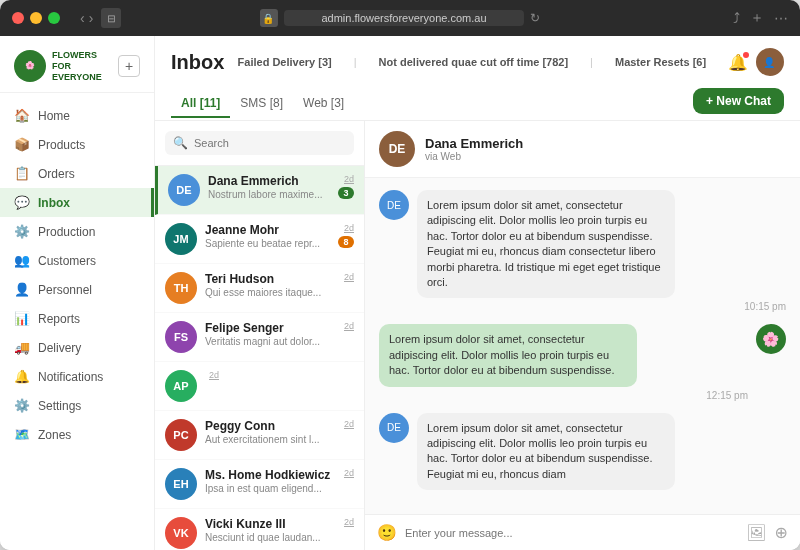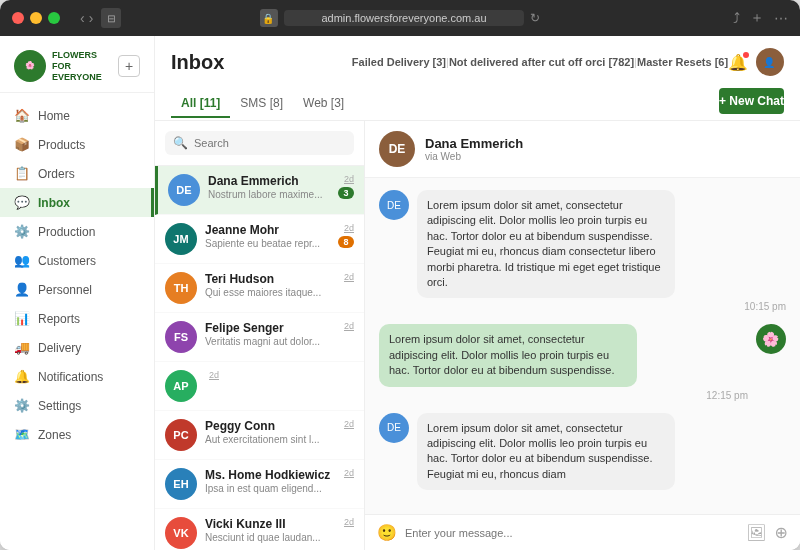--- a/index.html
+++ b/index.html
@@ -105,21 +105,21 @@
       border-bottom: 1px solid #eee;
       flex-shrink: 0;
     }
     .header-top {
       display: flex;
       align-items: center;
       justify-content: space-between;
       margin-bottom: 8px;
     }
     .page-title { font-size: 20px; font-weight: 700; color: #222; }
-    .header-badges { display: flex; align-items: center; gap: 0; font-size: 11px; }
+    .header-badges { display: flex; align-items: center; gap: 22px; font-size: 11px; }
     .badge-item { color: #555; }
     .badge-item span { font-weight: 700; }
     .badge-sep { color: #ccc; }
     .header-icons { display: flex; align-items: center; gap: 8px; }
     .bell-icon { font-size: 16px; color: #555; position: relative; cursor: pointer; }
     .bell-dot { width: 6px; height: 6px; background: #ff4444; border-radius: 50%; position: absolute; top: -1px; right: -1px; }
     .avatar-sm { width: 28px; height: 28px; border-radius: 50%; background: #8b5e3c; overflow: hidden; display: flex; align-items: center; justify-content: center; color: white; font-size: 10px; }
 
     .tabs-row {
       display: flex;
@@ -134,22 +134,22 @@
       cursor: pointer;
       border-bottom: 2px solid transparent;
       white-space: nowrap;
     }
     .tab-btn.active { color: #2d7a2d; border-bottom: 2px solid #2d7a2d; font-weight: 600; }
     .new-chat-btn {
       margin-left: auto;
       background: #2d7a2d;
       color: white;
       border: none;
-      border-radius: 4px;
-      padding: 6px 0;
+      border-radius: 9px;
+      padding: 6px 13px;
       font-size: 12px;
       font-weight: 600;
       cursor: pointer;
       display: flex;
       align-items: center;
       gap: 4px;
       margin-bottom: 6px;
     }
 
     
@@ -419,21 +419,21 @@
 
       <div class="main-header">
         <div class="header-top">
           <h1 class="page-title">Inbox</h1>
           <div class="header-badges">
             <span class="badge-item">
               <span>Failed Delivery</span> <span>[3]</span>
             </span>
             <span class="badge-sep">|</span>
             <span class="badge-item">
-              <span>Not delivered after cut off orci</span> <span>[782]</span>
+              <span>Not delivered quae cut off time</span> <span>[782]</span>
             </span>
             <span class="badge-sep">|</span>
             <span class="badge-item">
               <span>Master Resets</span> <span>[6]</span>
             </span>
             <div class="header-icons">
               <div class="bell-icon">
                 🔔
                 <div class="bell-dot"></div>
               </div>

